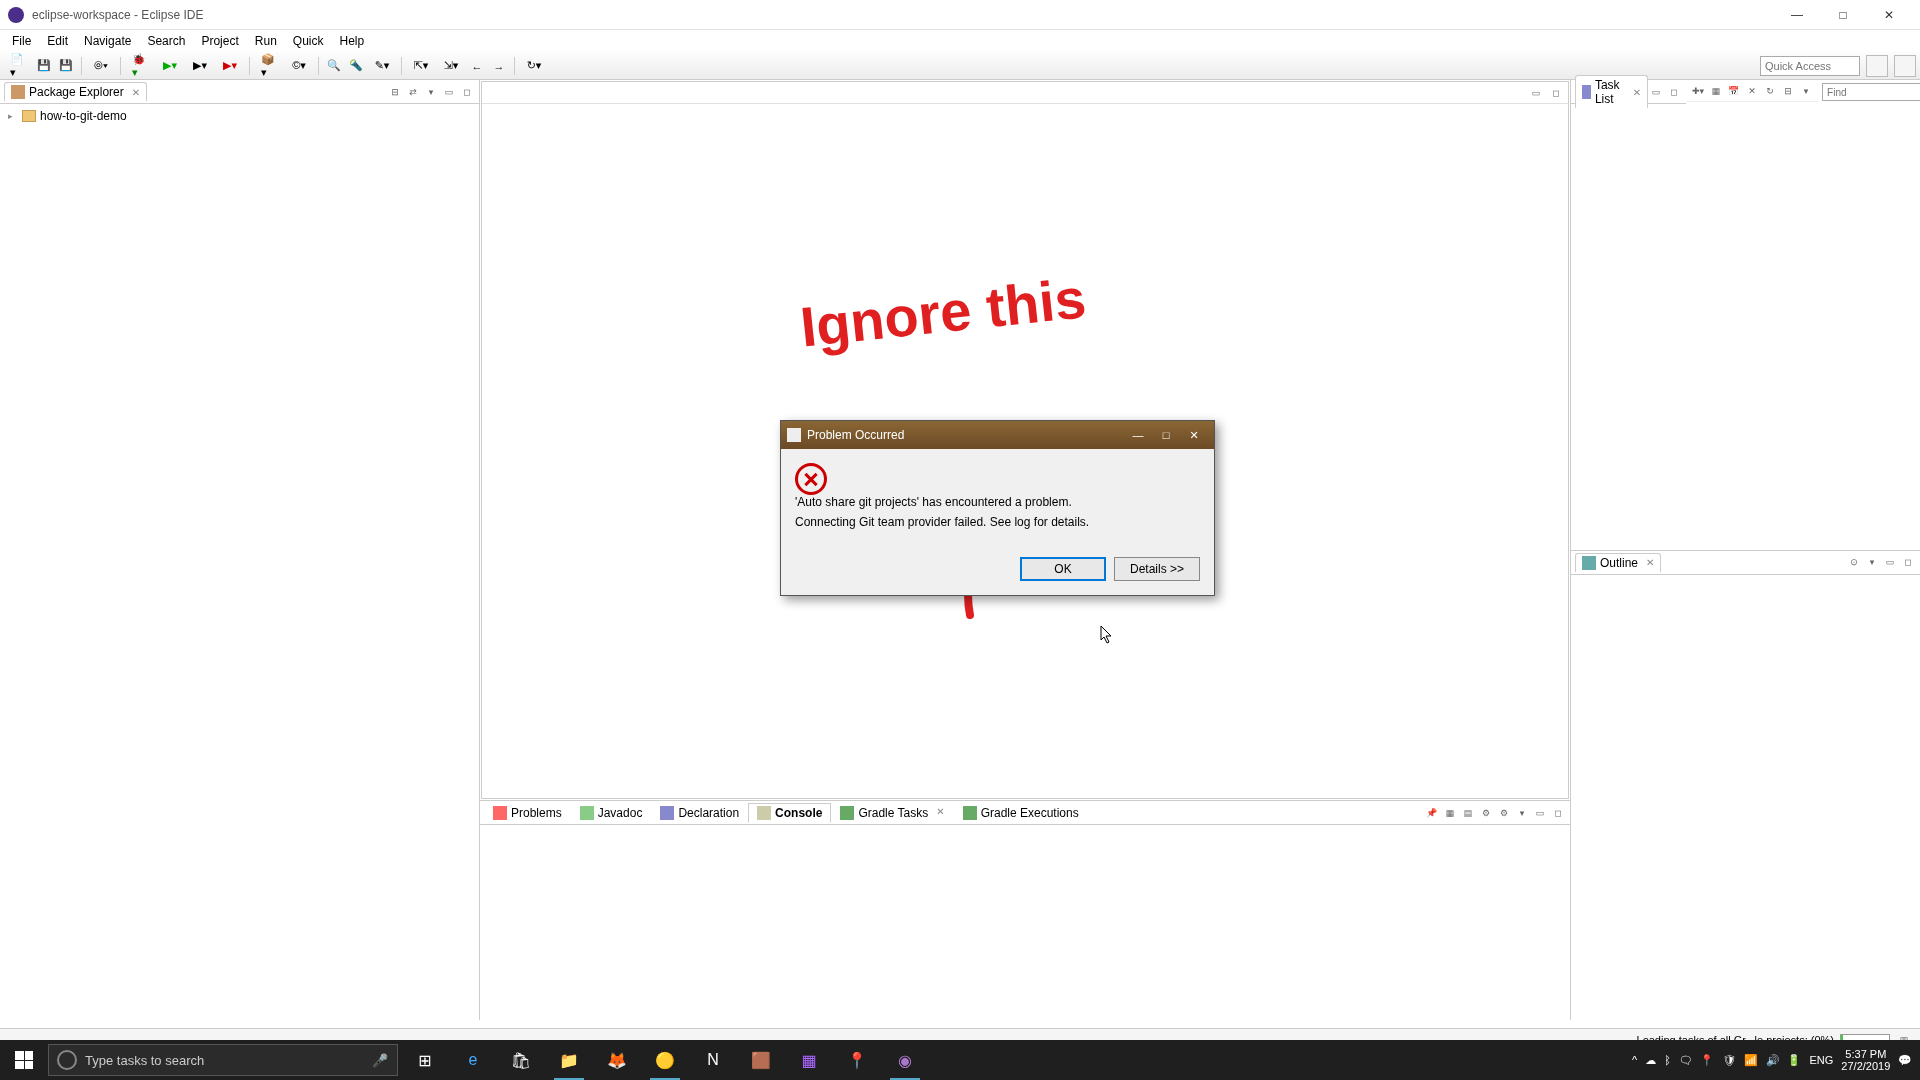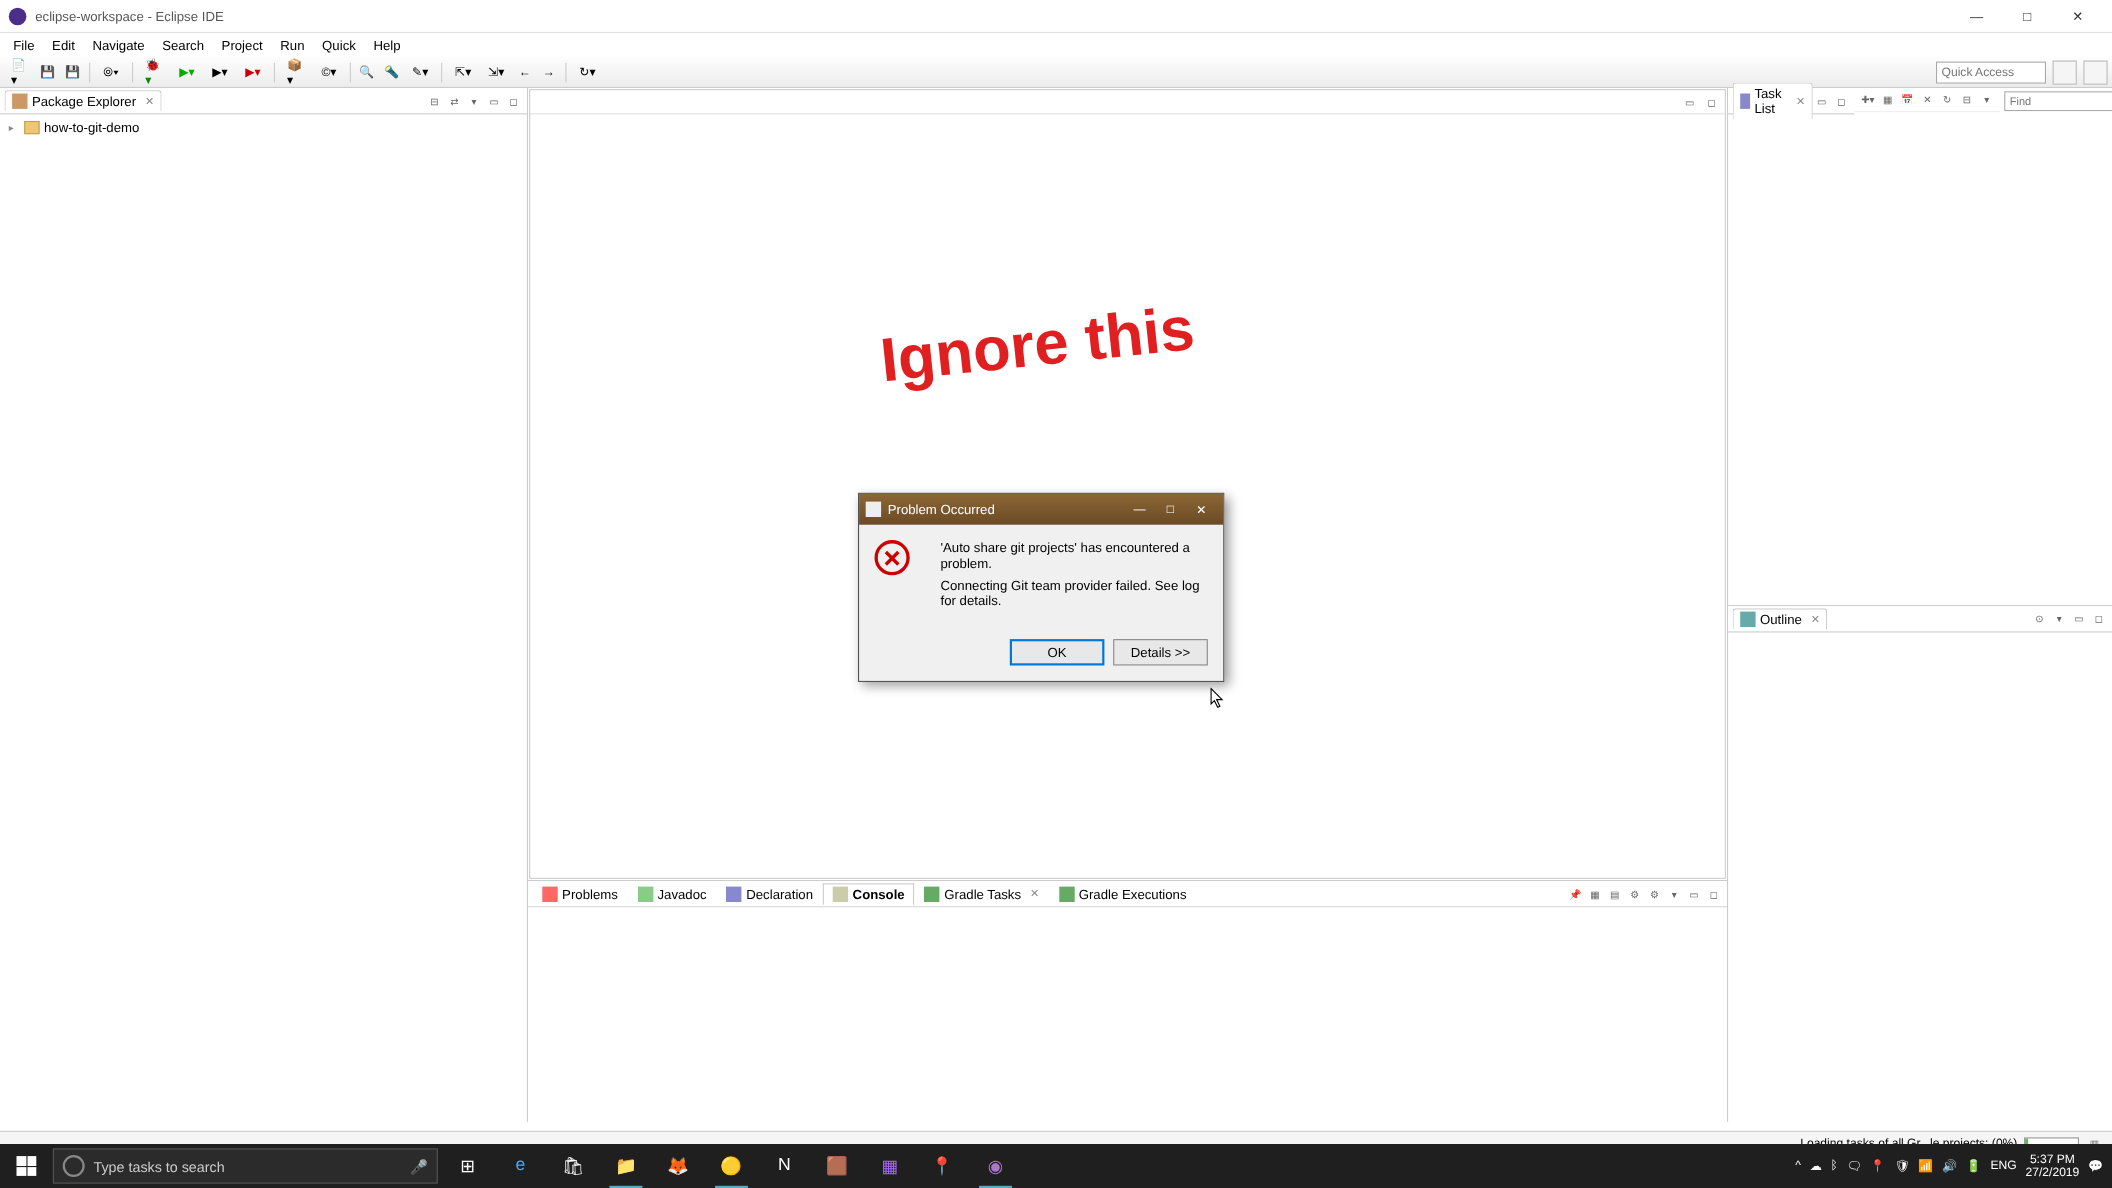--- a/index.html
+++ b/index.html
@@ -70,26 +70,26 @@
 .win-logo span { background: #fff; }
 .search-box { flex: 0 0 350px; height: 32px; background: #2b2b2b; border: 1px solid #555; display: flex; align-items: center; padding: 0 8px; color: #ccc; font-size: 13px; gap: 8px; }
 .cortana { width: 20px; height: 20px; border: 2px solid #888; border-radius: 50%; }
 .task-icons { display: flex; gap: 2px; margin-left: 4px; }
 .tbi { width: 46px; height: 40px; display: flex; align-items: center; justify-content: center; position: relative;}
 .tbi .active-ind { position:absolute; bottom:0; left:8px; right:8px; height:2px; }
 .tray { margin-left: auto; display: flex; align-items: center; gap: 8px; padding: 0 8px; color: #fff; font-size: 11px; }
 .clock { text-align: center; line-height: 1.1; }
 
 .dialog-overlay { position: absolute; top: 0; left: 0; right: 0; bottom: 0; pointer-events: none; }
-.dialog { position: absolute; left: 780px; top: 448px; width: 333px; background: #f0f0f0; border: 1px solid #555; box-shadow: 4px 4px 10px rgba(0,0,0,0.4); pointer-events: auto; }
+.dialog { position: absolute; left: 780px; top: 420px; width: 435px; background: #f0f0f0; border: 1px solid #555; box-shadow: 4px 4px 10px rgba(0,0,0,0.4); pointer-events: auto; }
 .dlg-title { height: 28px; background: linear-gradient(#8b6635,#6b4a25); color: #fff; display: flex; align-items: center; padding: 0 6px; font-size: 12px; }
 .dlg-title .d-icon { width: 14px; height: 14px; background: #eee; margin-right: 6px; }
 .dlg-title .d-text { flex: 1; }
 .dlg-win-btn { width: 28px; height: 20px; display: flex; align-items: center; justify-content: center; color: #fff; font-size: 11px; }
-.dlg-body { padding: 14px; display: flex; gap: 28px; font-size: 12px; }
+.dlg-body { padding: 14px; display: flex; gap: 0; font-size: 12px; flex-direction: column; }
 .err-icon { width: 32px; height: 32px; border: 3px solid #c00; border-radius: 50%; position: relative; flex-shrink: 0; }
 .err-icon::before, .err-icon::after { content:''; position:absolute; left:5px; top:12px; width:16px; height:3px; background:#c00; }
 .err-icon::before { transform: rotate(45deg); }
 .err-icon::after { transform: rotate(-45deg); }
 .dlg-msg p { margin-bottom: 6px; }
 .dlg-btns { padding: 8px 14px 14px; display: flex; justify-content: flex-end; gap: 8px; }
 .dlg-btn { min-width: 86px; height: 24px; border: 1px solid #888; background: #e8e8e8; font-size: 12px; }
 .dlg-btn.focus { border: 2px solid #0078d7; }
 
 .annotation { position: absolute; pointer-events: none; }

